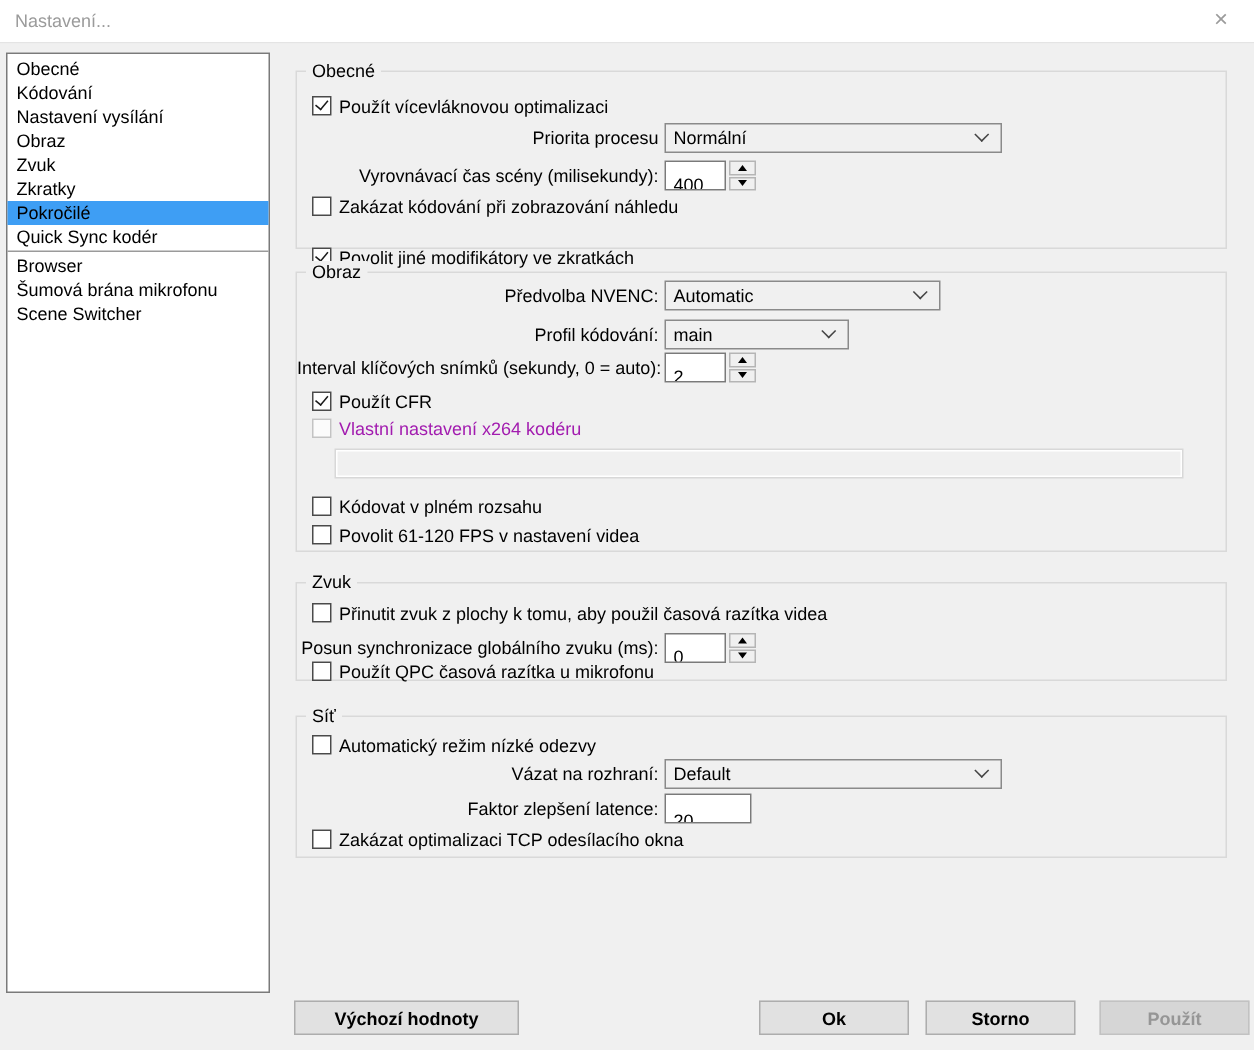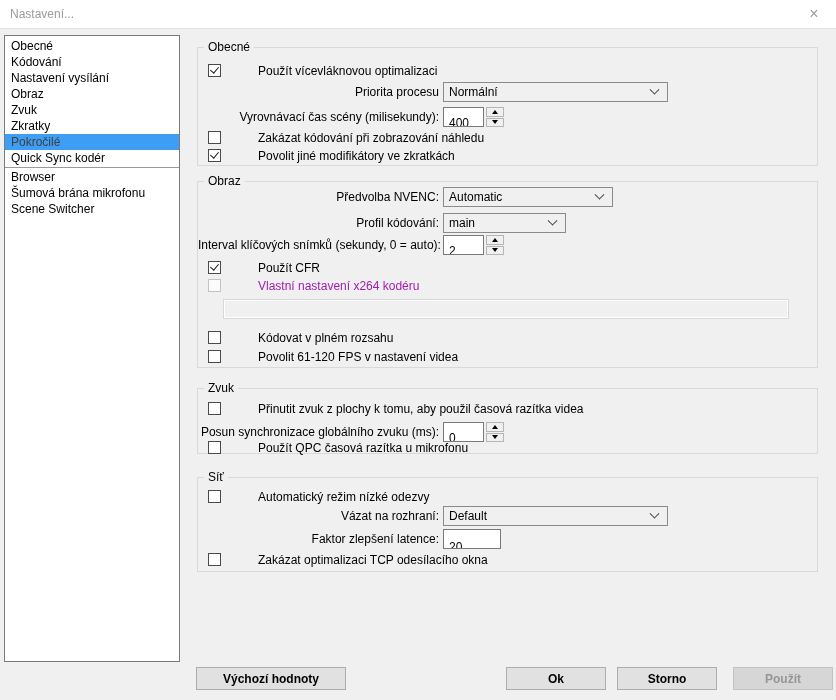--- a/index.html
+++ b/index.html
@@ -26,21 +26,21 @@
   
   .nav{
     position:absolute;left:4px;top:35px;width:176px;height:627px;
     background:#ffffff;border:1px solid #7a7a7a;box-sizing:border-box;
     padding-top:2px;
   }
   .nav-item{
     height:16px;line-height:16px;padding-left:6px;white-space:nowrap;
     cursor:default;
   }
-  .nav-item.selected{background:#3e9ef4;color:#404040;}
+  .nav-item.selected{background:#3e9ef4;color:#000000;}
   .nav-sep{border-top:1px solid #9a9a9a;margin:1px 0;}
   
   .group{
     position:absolute;left:197px;width:621px;box-sizing:border-box;
     border:1px solid #d9d9d9;
   }
   .gtitle{
     position:absolute;top:-8px;left:6px;background:#f0f0f0;padding:0 4px;
     line-height:14px;
   }
@@ -75,21 +75,21 @@
   .txt{
     position:absolute;height:20px;box-sizing:border-box;border:1px solid #7a7a7a;
     background:#fff;padding:16px 0 0 5px;font:inherit;outline:none;
   }
   .txt.dis{
     border:1px solid #d8d8d8;background:#f0f0f0;box-shadow:inset 0 0 0 1px #ffffff;
   }
   
   .cbrow{
     position:absolute;left:10px;height:15px;display:flex;align-items:center;
-    white-space:nowrap;cursor:default;gap:32px;
+    white-space:nowrap;cursor:default;
   }
   .cb{
     width:13px;height:13px;box-sizing:border-box;border:1px solid #4a4a4a;
     background:#fff;position:relative;flex:none;margin-right:5px;
   }
   .cb.checked::after{
     content:"";position:absolute;left:2.5px;top:0px;width:4px;height:7px;
     border-right:1.6px solid #1a1a1a;border-bottom:1.6px solid #1a1a1a;
     transform:rotate(40deg);
   }
@@ -151,31 +151,31 @@
           <i class="tri-dn"></i>
         </div>
     </div>
   </div>
 
   <div class="cbrow" style="top:82px;">
     <span class="cb"></span>
     <span class="cbl">Zakázat kódování při zobrazování náhledu</span>
   </div>
 
-  <div class="cbrow" style="top:100px;align-items:center;">
+  <div class="cbrow" style="top:116px;align-items:center;">
     <span class="cb checked"></span>
     <span class="cbl">Povolit jiné modifikátory ve zkratkách</span>
   </div>
 </div>
 
 <div class="group" style="top:181px;height:187px;">
   <span class="gtitle">Obraz</span>
 
   <span class="flbl" style="top:5px;">Předvolba NVENC:</span>
-  <div class="combo" style="top:5px;width:170px;">
+  <div class="combo" style="top:5px;width:184px;">
     <span class="combo-val">Automatic</span>
     <span class="chev"></span>
   </div>
 
   <span class="flbl" style="top:31px;">Profil kódování:</span>
   <div class="combo" style="top:31px;width:123px;">
     <span class="combo-val">main</span>
     <span class="chev"></span>
   </div>
 

